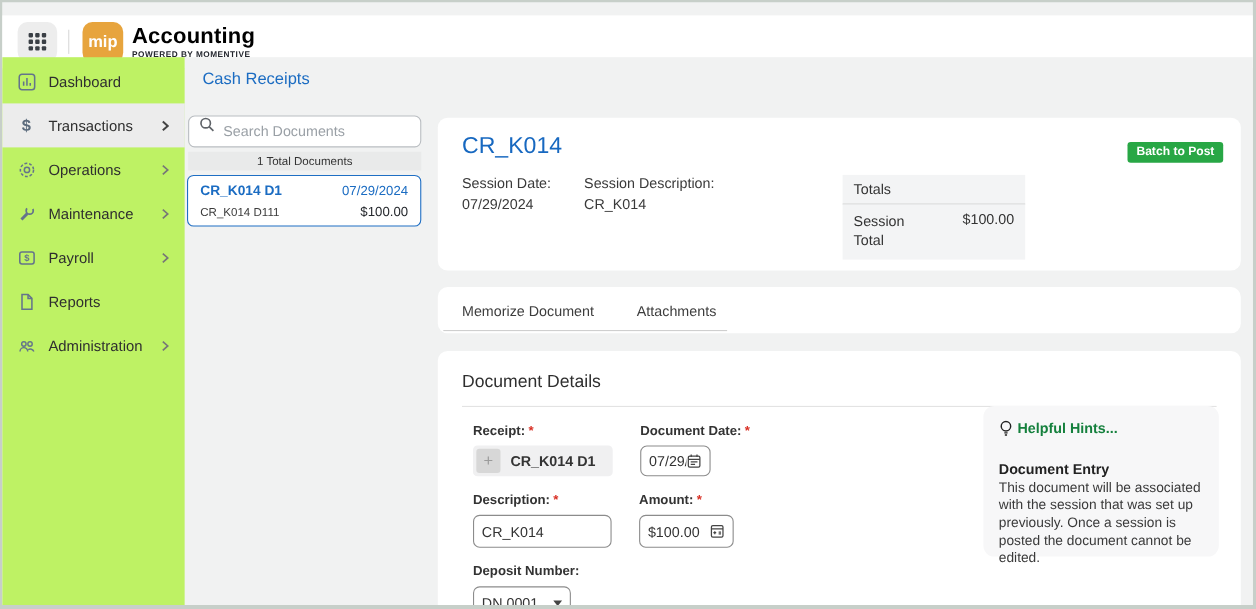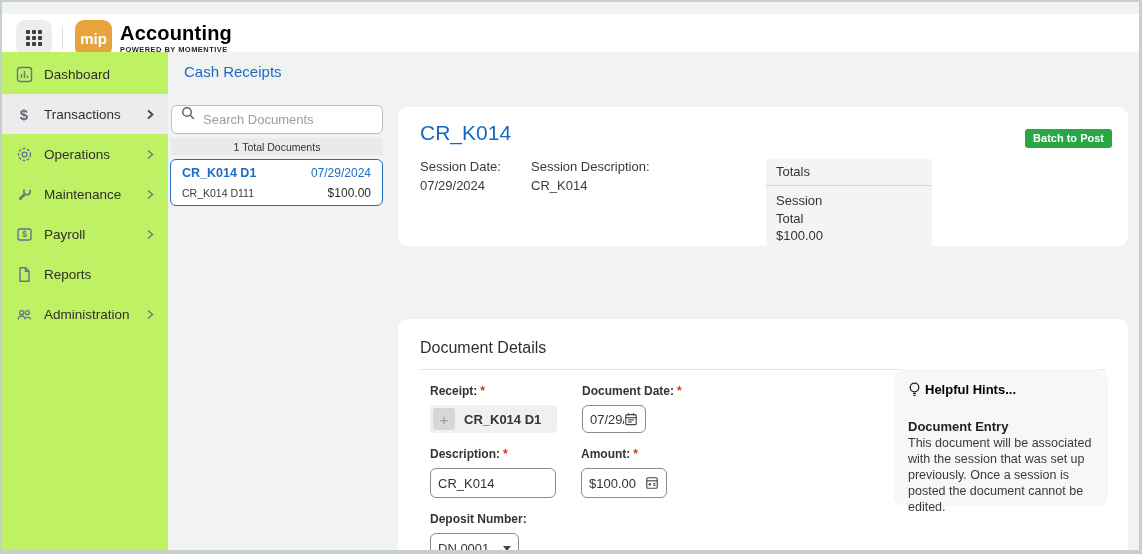--- a/index.html
+++ b/index.html
@@ -84,21 +84,21 @@
   
   .card { position: absolute; left: 230px; width: 730px; background: #fff; border-radius: 9px; }
   .header-card { top: 55px; height: 139px; }
   .session-title { position: absolute; left: 22px; top: 14px; font-size: 21px; font-weight: 500; color: #1768c0; }
   .session-info { position: absolute; left: 22px; top: 50px; display: flex; gap: 16px; font-size: 13px; color: #3a3a3a; }
   .session-info .col { line-height: 19px; }
   .session-info .col:first-child { width: 95px; }
 
   .totals-table { position: absolute; left: 368px; top: 52px; width: 166px; font-size: 13px; color: #333; }
   .totals-head { background: #f3f4f5; border-bottom: 1px solid #d4d4d4; font-weight: normal; padding: 5px 10px 6px; }
-  .totals-row { background: #f3f4f5; display: flex; justify-content: space-between; padding: 6px 10px 8px; flex-direction: column; }
+  .totals-row { background: #f3f4f5; display: flex; justify-content: space-between; padding: 6px 10px 8px; }
   .totals-row .lbl { width: 62px; line-height: 18px; }
 
   .status-badge {
     position: absolute; right: 16px; top: 22px; background: #28a745; color: #fff;
     font-size: 11px; font-weight: bold; padding: 3px 8px 4px; border-radius: 3px;
   }
 
   .tabs-card { top: 209px; height: 42px; display: flex; align-items: center; padding-left: 22px; gap: 39px; }
   .tab { font-size: 13px; color: #3d3d3d; cursor: pointer; }
   .tab-underline { position: absolute; left: 5px; bottom: 2px; width: 258px; height: 1px; background: #cfcfcf; }
@@ -131,21 +131,21 @@
   .desc-box { width: 126px; height: 30px; }
   .amount-box { width: 86px; height: 30px; }
   .select-box { width: 89px; height: 30px; cursor: pointer; }
   .select-box .val { width: 48px; }
   .caret-down { width: 0; height: 0; border-left: 4px solid transparent; border-right: 4px solid transparent; border-top: 5px solid #444; margin-left: 4px; }
 
   .hints-card {
     position: absolute; left: 496px; top: 50px; width: 214px; height: 137px;
     background: #f7f7f8; border-radius: 10px; padding: 13px 14px;
   }
-  .hints-title { display: flex; align-items: center; gap: 4px; font-size: 13px; font-weight: bold; color: #000000; }
+  .hints-title { display: flex; align-items: center; gap: 4px; font-size: 13px; font-weight: bold; color: #15803d; }
   .hints-subtitle { font-size: 13px; font-weight: bold; color: #222; margin-top: 22px; }
   .hints-body { font-size: 12.5px; color: #3a3a3a; line-height: 1.28; margin-top: 1px; }
 
   svg { display: block; }
 </style>
 </head>
 <body>
 
 <div class="frame">
 
@@ -313,20 +313,25 @@
       <div class="totals-table">
         <div class="totals-head">Totals</div>
         <div class="totals-row">
           <span class="lbl">Session Total</span>
           <span>$100.00</span>
         </div>
       </div>
       <div class="status-badge">Batch to Post</div>
     </div>
 
+    <div class="card tabs-card">
+      <span class="tab">Memorize Document</span>
+      <span class="tab">Attachments</span>
+      <span class="tab-underline"></span>
+    </div>
 
     <div class="card details-card">
       <div class="details-heading">Document Details</div>
       <hr class="details-hr">
 
       <div class="form">
         <div class="form-row">
           <div>
             <div class="field-label">
               <span>Receipt:</span><span class="req">*</span>

